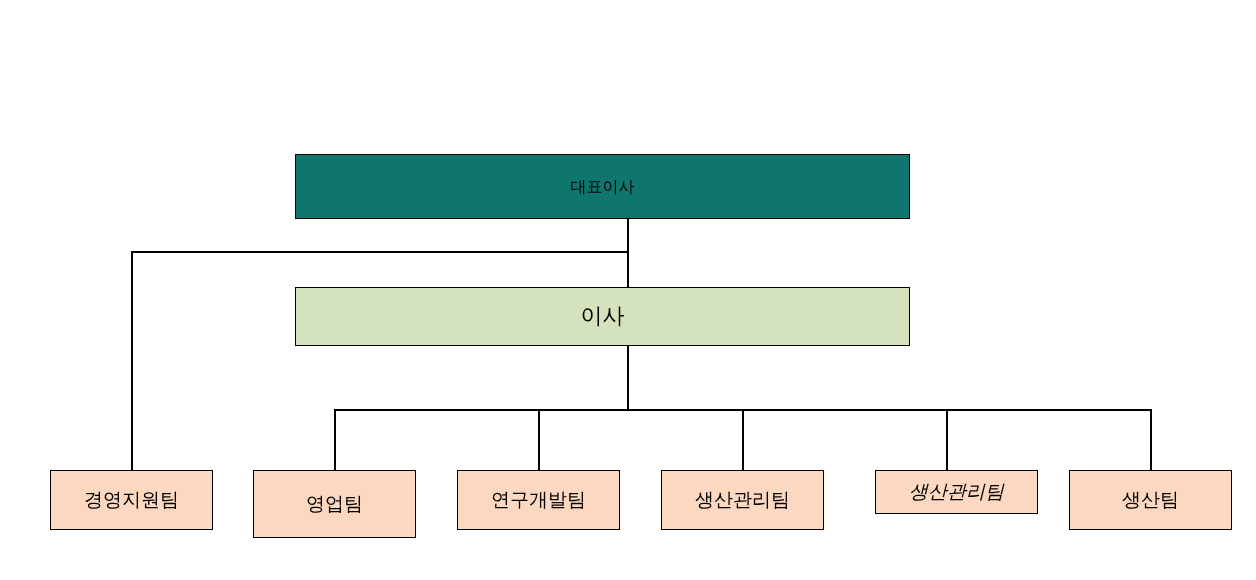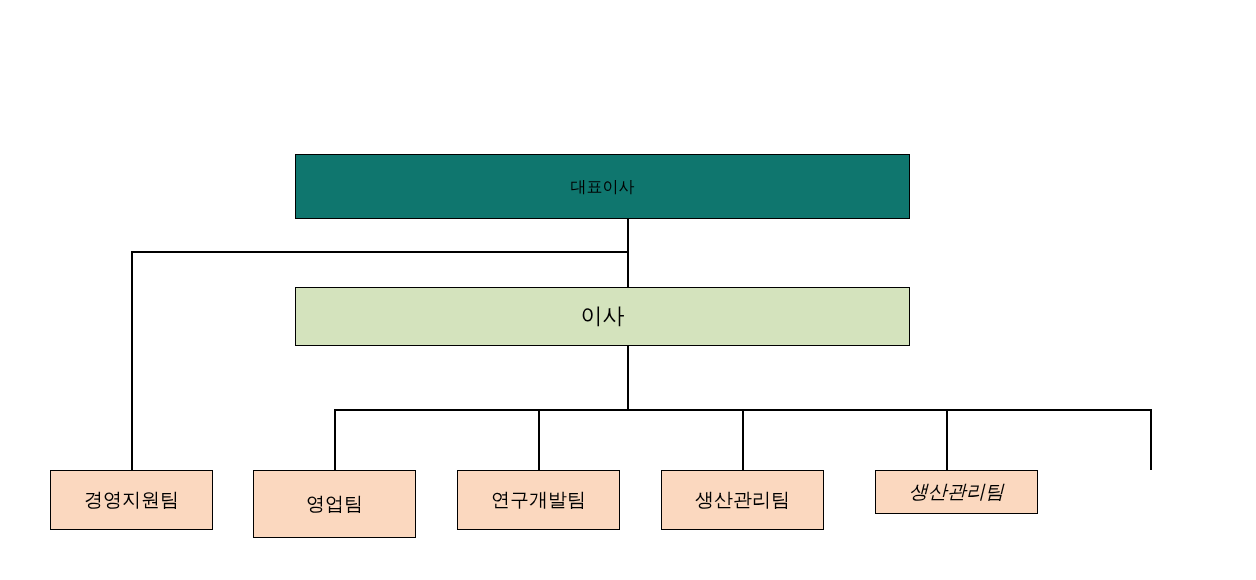--- a/index.html
+++ b/index.html
@@ -74,20 +74,23 @@
   </div>
 
   <div class="node node-team" style="left:661px; top:470px; width:163px; height:60px;">
     <span>생산관리팀</span>
   </div>
 
   <div class="node node-team" style="left:875px; top:470px; width:163px; height:44px;font-style:italic;">
     <span>생산관리팀</span>
   </div>
 
+  <div class="node node-team" style="left:1069px; top:470px; width:163px; height:60px;">
+    <span>생산팀</span>
+  </div>
 
   <div class="conn conn-v" style="left:627px; top:219px; height:68px;"></div>
 
   <div class="conn conn-h" style="left:131px; top:251px; width:497px;"></div>
   <div class="conn conn-v" style="left:131px; top:251px; height:219px;"></div>
 
   <div class="conn conn-v" style="left:627px; top:346px; height:64px;"></div>
 
   <div class="conn conn-h" style="left:334px; top:409px; width:817px;"></div>
 

